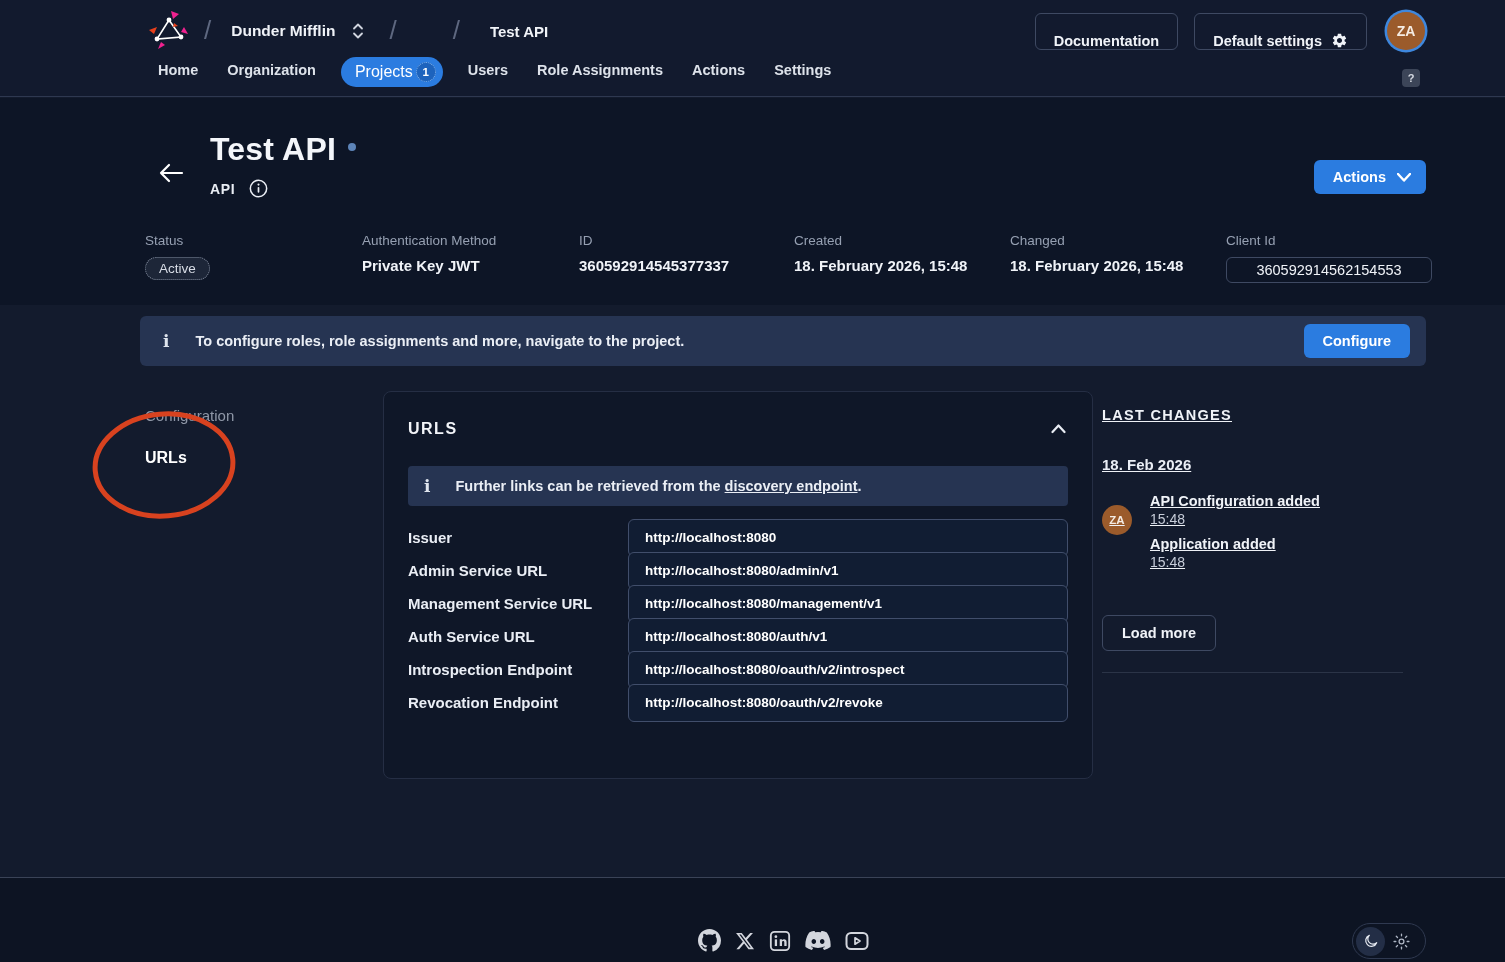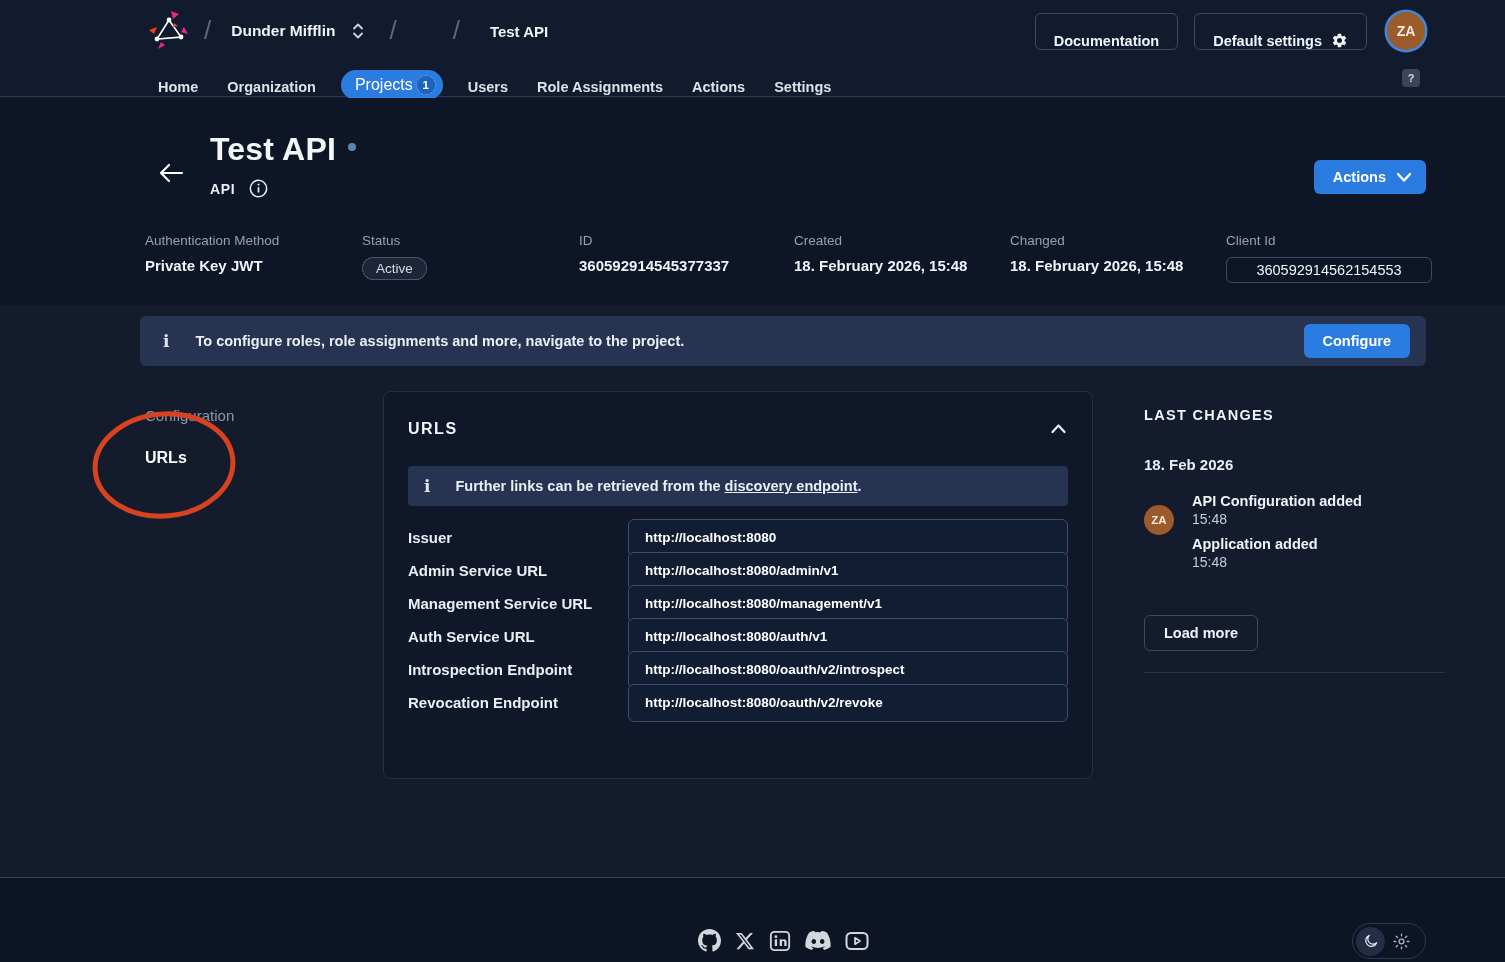--- a/index.html
+++ b/index.html
@@ -26,21 +26,21 @@
   .top-spacer { flex:1; }
   .outline-btn { display:flex; align-items:flex-end; gap:9px; height:37px; padding:0 18px;
     border:1px solid #3e4962; border-radius:6px; background:transparent;
     color:#f0f3f8; font-size:14.5px; font-weight:700; cursor:pointer; }
   .doc-btn { margin-right:16px; }
   .avatar-top { width:38px; height:38px; border-radius:50%; margin-left:20px;
     background:#9b5b2b; box-shadow:0 0 0 2.5px #3e87dd;
     display:flex; align-items:center; justify-content:center;
     color:#f5ece3; font-size:14px; font-weight:700; cursor:pointer; }
 
-  .nav-row { position:relative; display:flex; align-items:flex-end; height:33px; padding-left:158px; gap:29px; }
+  .nav-row { position:relative; display:flex; align-items:flex-start; height:33px; padding-left:158px; gap:29px; }
   .nav-item { color:#dde2ea; font-size:14.5px; font-weight:700; cursor:pointer; white-space:nowrap; }
   .nav-pill { display:flex; align-items:center; gap:3px; background:#2b7ce0; color:#fff;
     border-radius:16px; padding:5px 7px 5px 14px; margin:-5px -4px; cursor:pointer; }
   .nav-badge { width:20px; height:20px; border-radius:50%; background:#1d63bd;
     border:1px dotted #86b4e9; font-size:11.5px; font-weight:700;
     display:flex; align-items:center; justify-content:center; }
   .help-btn { position:absolute; right:85px; top:7px; width:18px; height:18px;
     background:#3c4558; border-radius:4px; color:#d6dae2; font-size:11px; font-weight:700;
     display:flex; align-items:center; justify-content:center; cursor:pointer; }
 
@@ -95,21 +95,21 @@
   .card-banner .banner-text { margin-left:25px; font-size:14.5px; font-weight:600; color:#eaeef5; }
   .banner-link { text-decoration:underline; cursor:pointer; color:#eaeef5; }
   .fields { margin-top:15px; }
   .field-row { display:flex; align-items:center; height:33px; }
   .field-label { width:220px; font-size:15px; font-weight:700; color:#eaeef5; }
   .field-input { flex:1; height:38px; background:#111d33; border:1px solid #414e6b; border-radius:6px;
     color:#fff; font-size:13.5px; font-weight:600; padding:0 16px;
     font-family:"Liberation Sans", sans-serif; outline:none; }
 
   
-  .last-changes { position:absolute; left:1144px; top:407px; width:301px; }
+  .last-changes { position:absolute; left:1102px; top:407px; width:301px;text-decoration:underline; }
   .lc-title { font-size:14.5px; font-weight:700; letter-spacing:1.3px; color:#f0f3f8; }
   .lc-date { margin-top:33px; font-size:15px; font-weight:700; color:#eaeef5; }
   .lc-event-group { margin-top:20px; display:flex; gap:18px; }
   .lc-avatar { flex:none; width:30px; height:30px; border-radius:50%; background:#9b5b2b;
     display:flex; align-items:center; justify-content:center;
     color:#f5ece3; font-size:11.5px; font-weight:700; margin-top:12px; }
   .lc-event-label { font-size:14.5px; font-weight:700; color:#f0f3f8; }
   .lc-event-time { font-size:14px; color:#c7cdd9; margin:2px 0 9px; }
   .load-more { display:inline-block; margin-top:36px; padding:9px 19px;
     border:1px solid #3e4962; border-radius:6px; background:transparent;
@@ -213,27 +213,27 @@
   <button class="actions-btn">
     <span>Actions</span>
     <span>
       <svg width="14" height="9" viewBox="0 0 14 9">
         <polyline points="1,1 7,7.5 13,1" stroke="#ffffff" stroke-width="2.4" fill="none" stroke-linecap="round" stroke-linejoin="round"></polyline>
       </svg>
     </span>
   </button>
 
   <div class="meta-row">
+    <div class="meta-col c1">
+      <span class="meta-label">Status</span>
+      <span class="badge-active">Active</span>
+    </div>
     <div class="meta-col c2">
       <span class="meta-label">Authentication Method</span>
       <span class="meta-value">Private Key JWT</span>
-    </div>
-    <div class="meta-col c1">
-      <span class="meta-label">Status</span>
-      <span class="badge-active">Active</span>
     </div>
     <div class="meta-col c3">
       <span class="meta-label">ID</span>
       <span class="meta-value">360592914545377337</span>
     </div>
     <div class="meta-col c4">
       <span class="meta-label">Created</span>
       <span class="meta-value">18. February 2026, 15:48</span>
     </div>
     <div class="meta-col c5">

